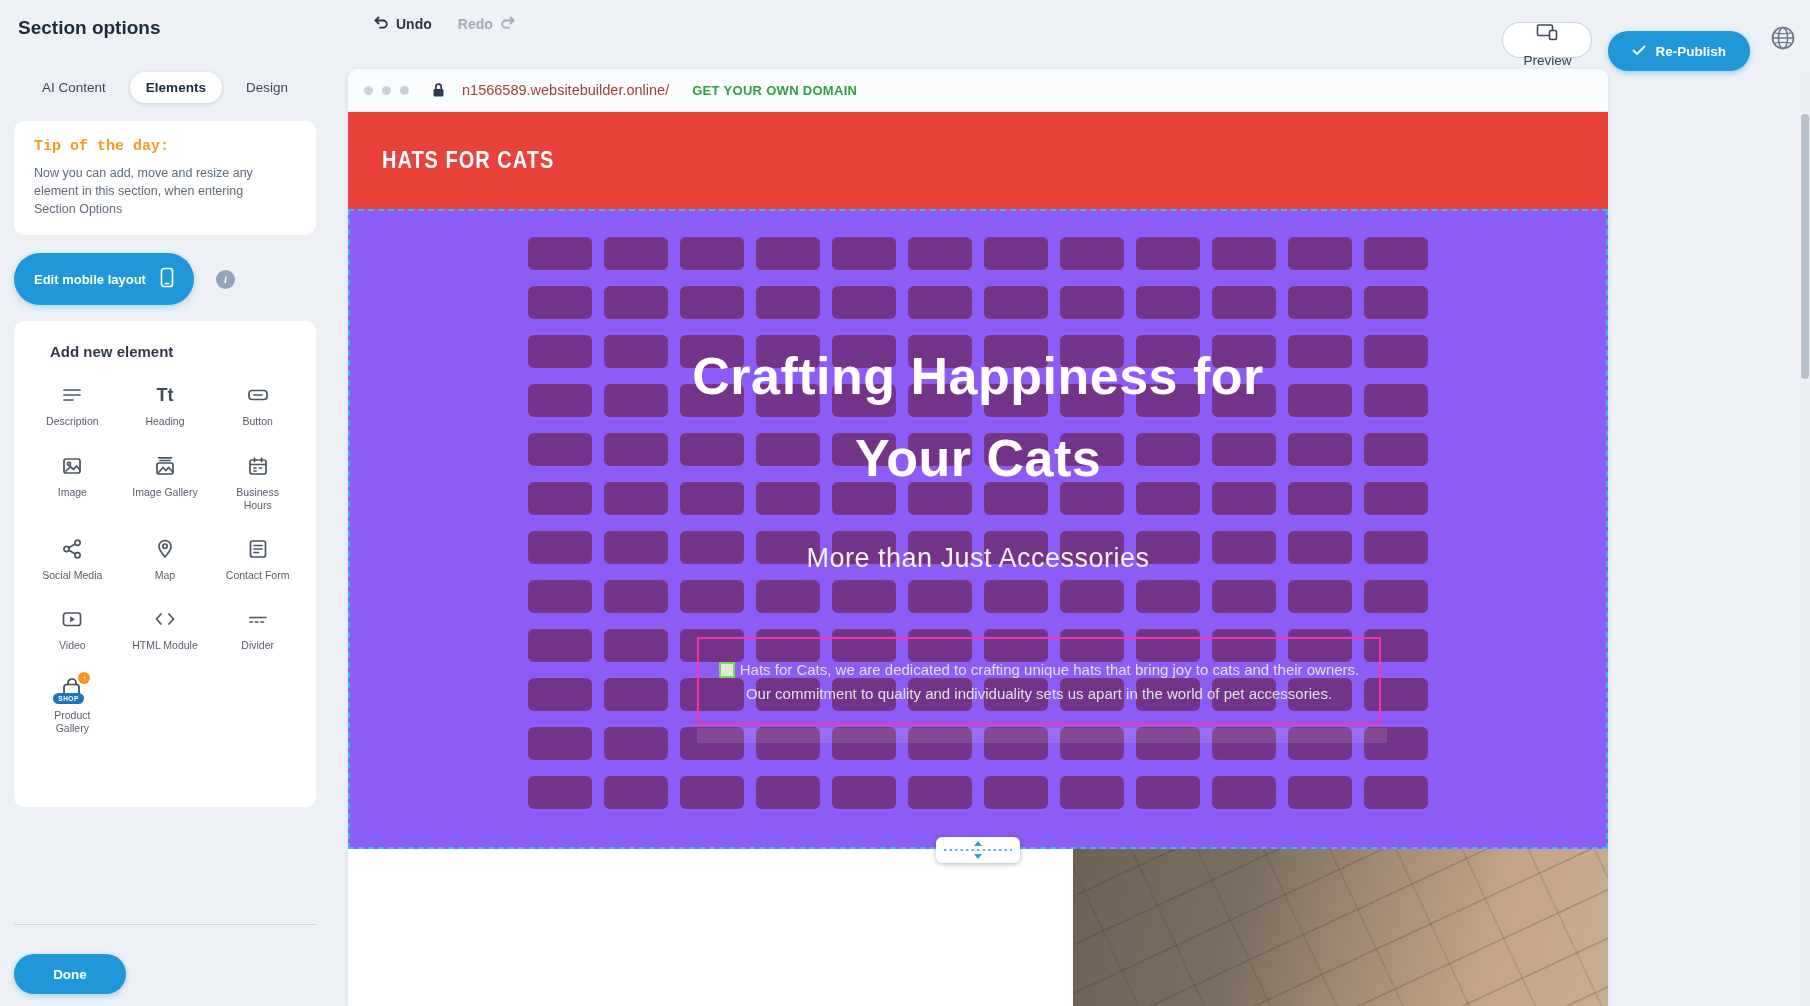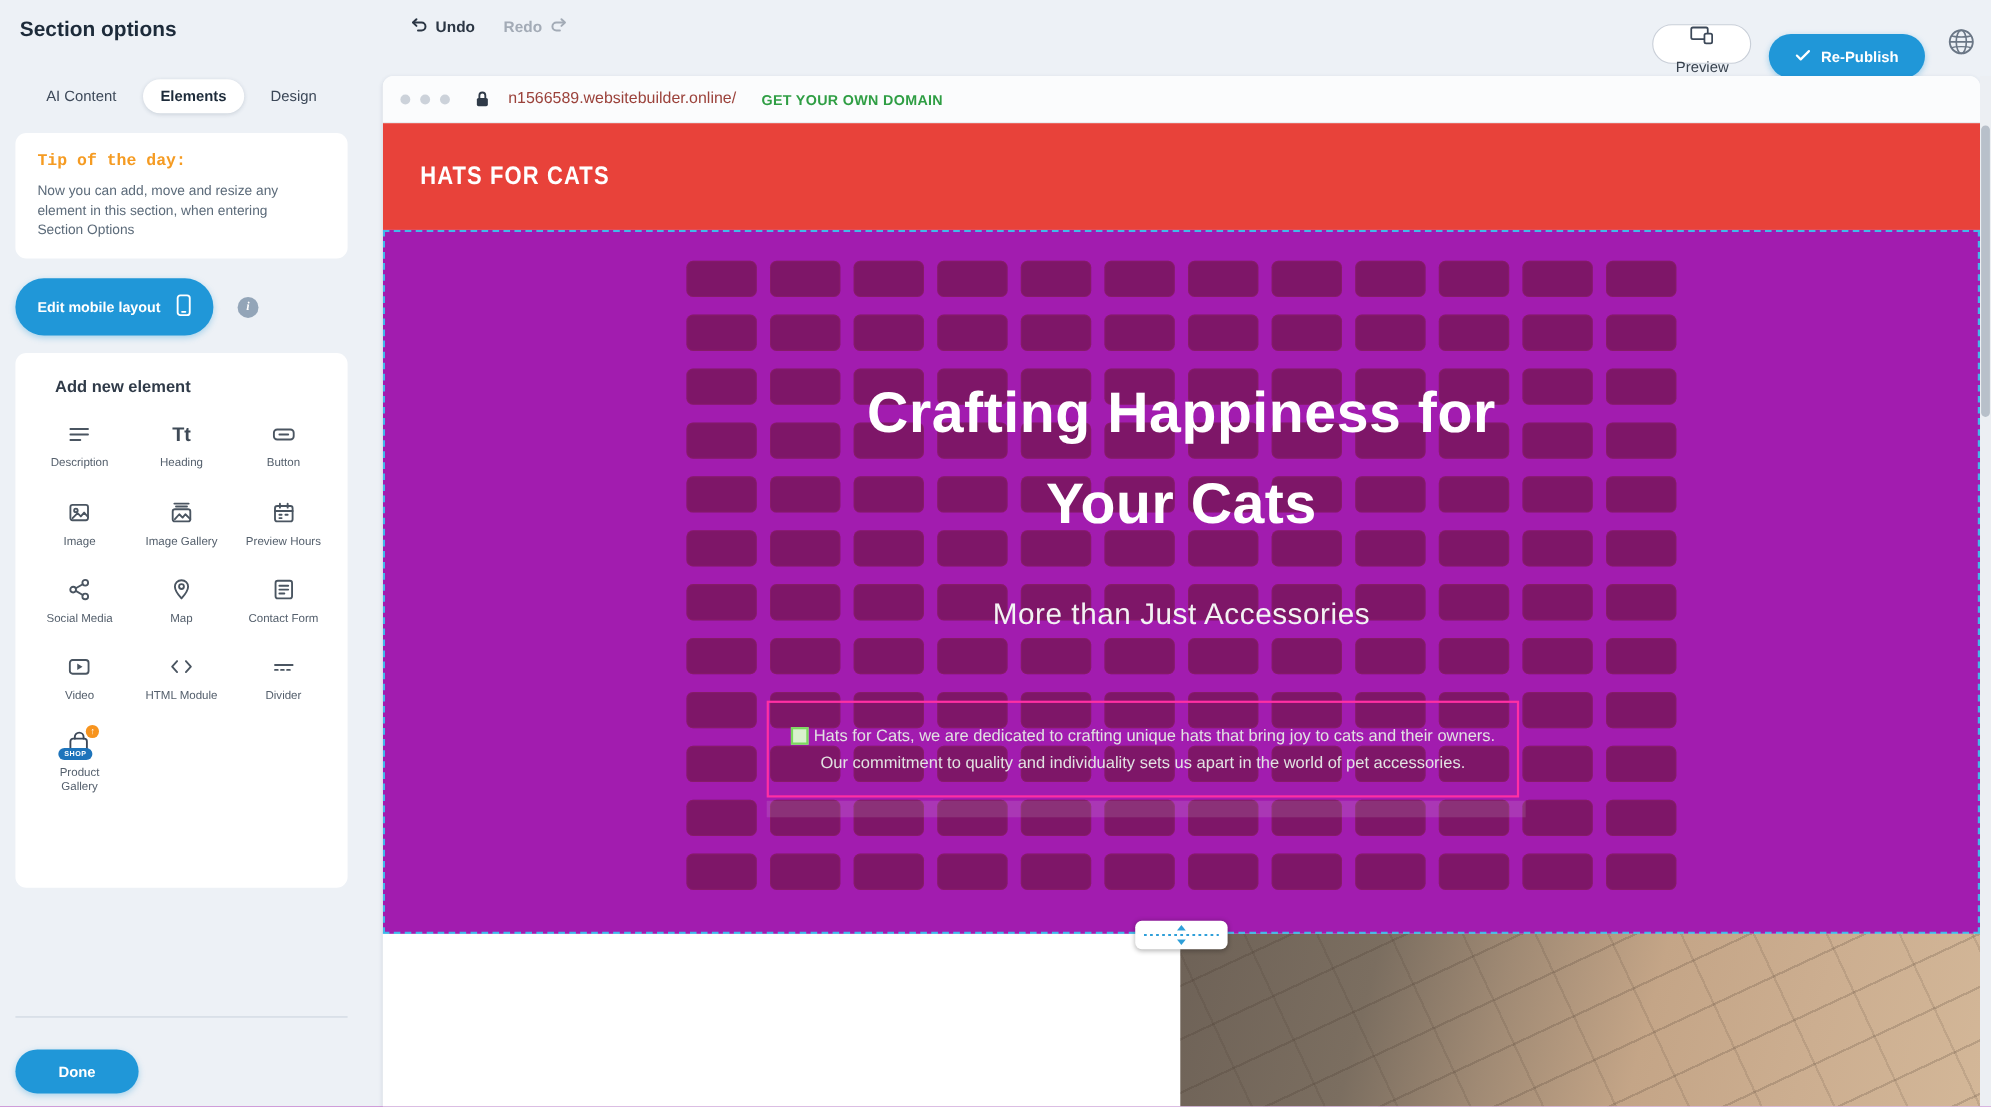--- a/index.html
+++ b/index.html
@@ -51,40 +51,40 @@
     font-weight:bold; letter-spacing:.5px; border-radius:7px; padding:2px 5px; }
   .shop-plus { position:absolute; right:-1px; top:-4px; width:12px; height:12px; border-radius:50%;
     background:#f7941e; color:#fff; font-size:8px; display:flex; align-items:center; justify-content:center; }
   .sidebar-divider { position:absolute; left:14px; right:14px; bottom:81px; border-top:1px solid #ccd4de; }
   .btn-done { position:absolute; left:14px; bottom:12px; width:112px; height:40px; background:#2097d8;
     border-radius:21px; color:#fff; font-size:13.5px; font-weight:bold; display:flex; align-items:center;
     justify-content:center; cursor:pointer; box-shadow:0 2px 6px rgba(32,151,216,.35); }
 
   
   .canvas { position:absolute; left:330px; top:58px; width:1480px; height:948px; }
-  .browser { position:absolute; left:18px; top:11px; width:1452px; height:937px; border-radius:10px 10px 0 0;
+  .browser { position:absolute; left:18px; top:11px; width:1260px; height:937px; border-radius:10px 10px 0 0;
     overflow:hidden; background:#fff; box-shadow:0 1px 4px rgba(40,60,90,.12); }
   .browser-bar { height:43px; background:#fbfcfd; border-bottom:1px solid #e8ebef; display:flex;
     align-items:center; padding:0 16px; gap:9px; }
   .win-dot { width:9px; height:9px; border-radius:50%; background:#ccd2da; }
   .lock { margin-left:14px; display:flex; }
   .url-text { font-size:14.5px; color:#9b423b; margin-left:8px; cursor:pointer; }
   .domain-cta { font-size:13px; font-weight:bold; color:#2f9e44; margin-left:14px; letter-spacing:.3px; cursor:pointer; }
 
   
   .site-header { height:97px; background:#e8423a; display:flex; align-items:center;
     justify-content:space-between; padding:0 34px; }
   .site-logo { color:#fff; font-size:20px; font-weight:bold; letter-spacing:1px; text-transform:uppercase;
     transform:scaleY(1.15); cursor:pointer; }
   .site-nav { display:flex; align-items:center; gap:36px; }
   .nav-item { color:#fff; font-size:15.5px; cursor:pointer; padding-bottom:4px; }
   .nav-item.active { border-bottom:2px solid #fff; }
   .nav-more { color:#fff; font-size:16px; letter-spacing:2px; cursor:pointer; }
 
-  .hero { position:relative; height:640px; background:#a21caf; border:2px dashed #41b9ea; overflow:visible; }
+  .hero { position:relative; height:640px; background:#8b5cf6; border:2px dashed #41b9ea; overflow:visible; }
   .tile-grid { position:absolute; left:50%; transform:translateX(-50%); top:26px; display:grid;
     grid-template-columns:repeat(12,64px); grid-auto-rows:33px; column-gap:12px; row-gap:16px; }
   .tile { width:64px; height:33px; border-radius:6px; background:rgba(96,18,46,.55);
     box-shadow:inset 0 0 0 1px rgba(190,60,110,.13); }
   .hero-heading { position:absolute; top:124px; left:0; right:0; margin:0 auto; width:680px; text-align:center;
     font-size:52px; line-height:82px; font-weight:600; color:#fff; letter-spacing:.5px; cursor:pointer; }
   .hero-sub { position:absolute; top:330px; left:0; right:0; text-align:center; font-size:27px;
     line-height:34px; font-weight:500; color:#f3f3f3; letter-spacing:.5px; cursor:pointer; }
   .para-box { position:absolute; left:347px; top:426px; width:684px; height:88px;
     border:2px solid #ff2fa4; padding:19px 8px; cursor:pointer; }
@@ -251,21 +251,21 @@
           <svg width="22" height="22" viewBox="0 0 22 22">
               <rect x="3" y="5" width="16" height="14" rx="2"></rect>
               <line x1="3" y1="9.5" x2="19" y2="9.5"></line>
               <line x1="7.5" y1="3" x2="7.5" y2="6.5"></line>
               <line x1="14.5" y1="3" x2="14.5" y2="6.5"></line>
               <line x1="7" y1="13" x2="9" y2="13"></line>
               <line x1="12.5" y1="13" x2="14.5" y2="13"></line>
               <line x1="7" y1="16" x2="9" y2="16"></line>
             </svg>
         </span>
-        <span class="el-label">Preview Hours</span>
+        <span class="el-label">Business Hours</span>
       </div>
 
       <div class="el-item">
         <span class="el-icon">
           <svg width="22" height="22" viewBox="0 0 22 22">
               <circle cx="5.5" cy="11" r="2.6"></circle>
               <circle cx="16.5" cy="4.8" r="2.6"></circle>
               <circle cx="16.5" cy="17.2" r="2.6"></circle>
               <line x1="7.9" y1="9.8" x2="14.2" y2="6.1"></line>
               <line x1="7.9" y1="12.2" x2="14.2" y2="15.9"></line>

